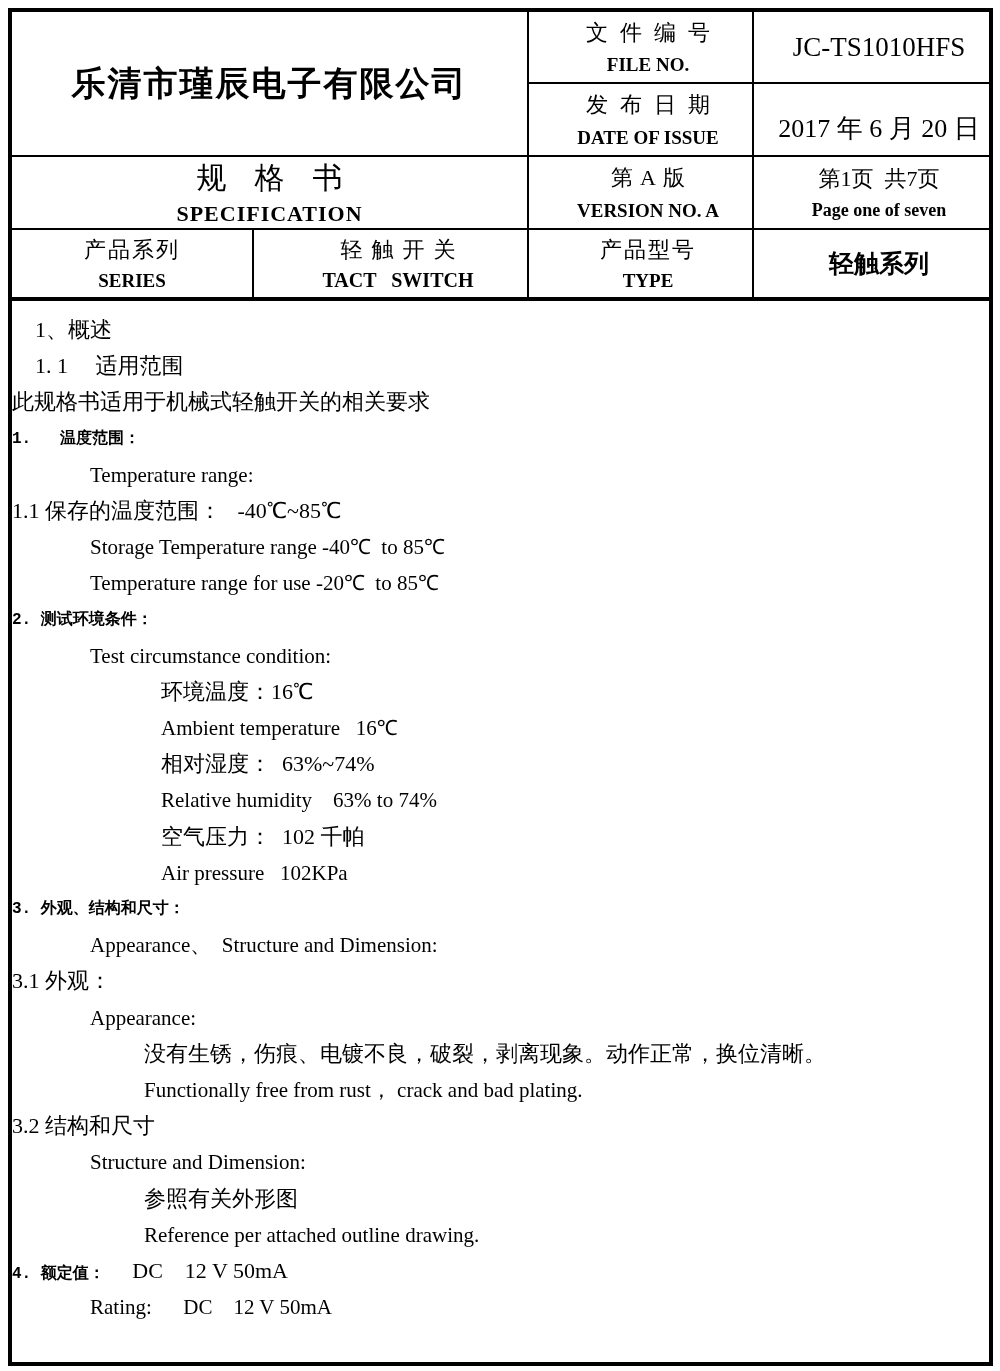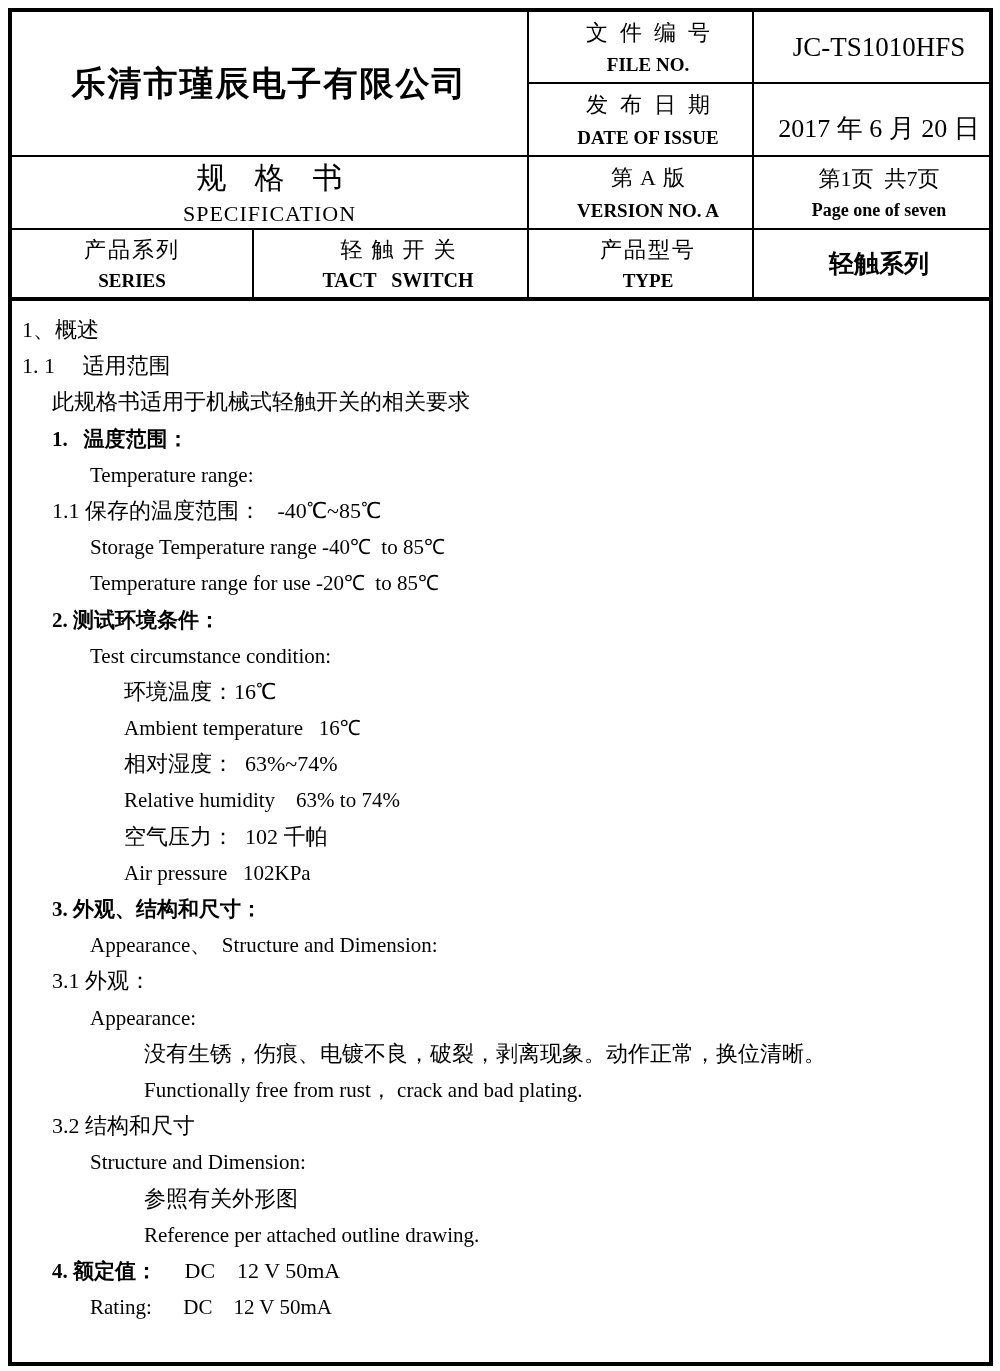--- a/index.html
+++ b/index.html
@@ -18,40 +18,40 @@
   .bl { border-left:2px solid #000;padding-left:15px; }
   .bt { border-top:2px solid #000; }
   .company   { grid-column:1/3; grid-row:1/3; font-size:34px; font-weight:bold; letter-spacing:2px; }
   .spec-cell { grid-column:1/3; grid-row:3; }
   .zh-label  { font-size:22px; letter-spacing:12px; text-indent:12px; white-space:pre; }
   .zh-tight  { font-size:22px; letter-spacing:2px; white-space:pre; }
   .en-label  { font-size:19px; font-weight:bold; white-space:pre; }
   .file-value{ font-size:27px; font-weight:normal; }
   .date-value{ font-size:26px; white-space:pre;margin-top:17px; }
   .spec-zh   { font-size:30px; letter-spacing:28px; text-indent:28px; white-space:pre; }
-  .spec-en   { font-size:22px; font-weight:normal; letter-spacing:1px; }
+  .spec-en   { font-size:22px; font-weight:bold; letter-spacing:1px; }
   .ver-zh    { font-size:22px; letter-spacing:7px; text-indent:7px; white-space:pre; }
   .page-zh   { font-size:22px; white-space:pre; }
   .page-en   { font-size:18px; font-weight:bold; }
   .sv-zh     { font-size:22px; letter-spacing:9px; text-indent:9px; white-space:pre; }
   .sv-en     { font-size:20px; font-weight:bold; white-space:pre; }
   .type-value{ font-size:25px; font-weight:bold;
                font-family:"Liberation Sans", sans-serif; }
 
   
   .doc-body { padding-top:11px; }
   .line { white-space:pre; line-height:36.2px; height:36.2px; }
   .zh  { font-size:22px; }
   .en  { font-size:21px; }
-  .bzh { font-family:Liberation Serif, serif; font-weight:bold; font-size:21px; }
-  .lv0 { padding-left:10px; }
-  .lv1 { padding-left:40px; }
+  .bzh { font-family:Liberation Mono, monospace; font-weight:bold; font-size:16px; }
+  .lv0 { padding-left:23px; }
+  .lv1 { }
   .lv2 { padding-left:78px; }
   .lv3 { padding-left:132px; }
-  .lv4 { padding-left:112px; }
+  .lv4 { padding-left:112px;margin-left:37px; }
 </style>
 </head>
 <body>
 
 <div class="frame">
 
   <div class="header-table">
     <div class="cell company">乐清市瑾辰电子有限公司</div>
 
     <div class="cell bl">

